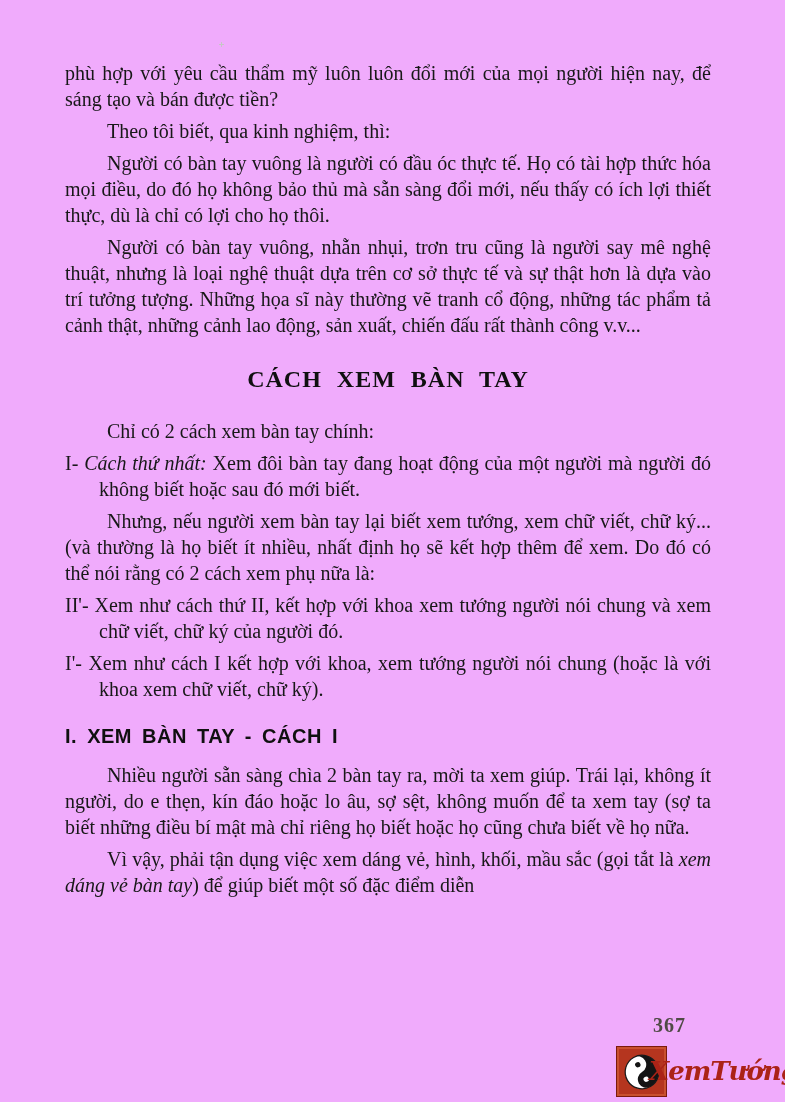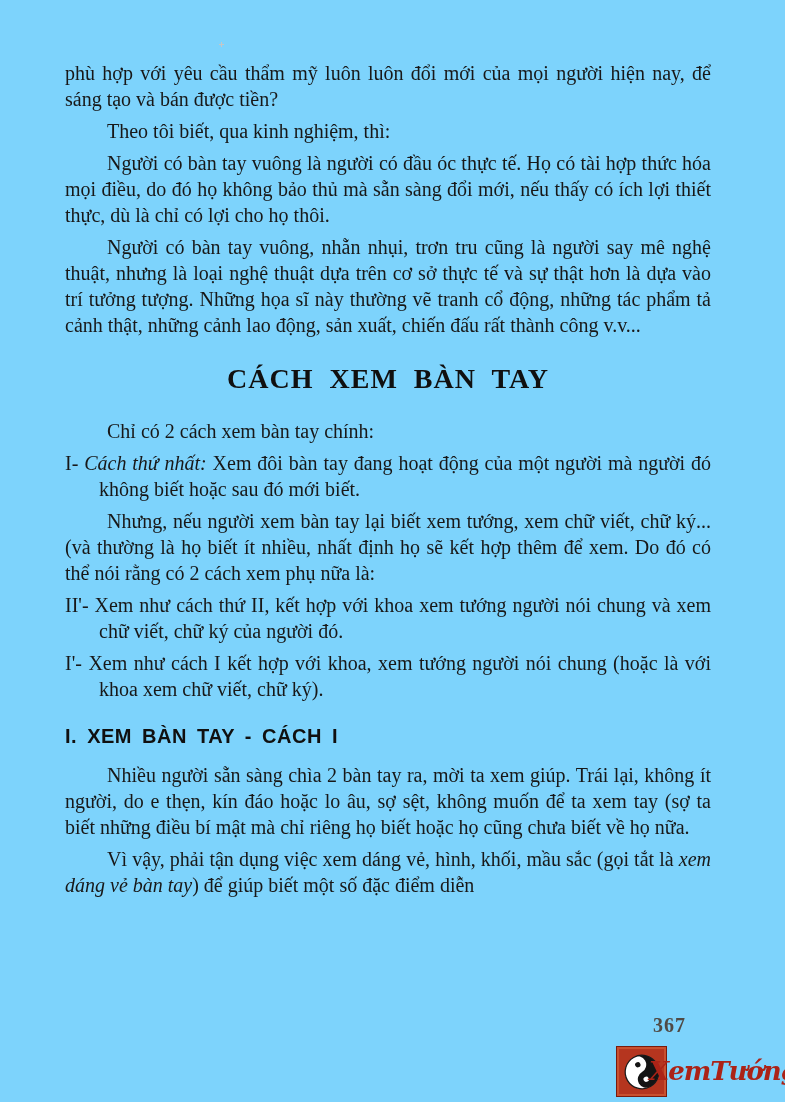--- a/index.html
+++ b/index.html
@@ -6,41 +6,41 @@
   html,body { width:785px; height:1102px; }
   body {
     background:#ffffff;
     font-family:"Liberation Serif","DejaVu Serif",serif;
     color:#181818;
     position:relative;
     overflow:hidden;
   }
   .page {
     position:absolute; inset:0;
-    background:#7dd3fc;
+    background:#f0abfc;
   }
   .scan-artifact {
     position:absolute; left:219px; top:44px;
     width:5px; height:1px; background:#c6c6c6;
   }
   .scan-artifact::after {
     content:""; position:absolute; left:2px; top:-2px;
     width:1px; height:5px; background:#c6c6c6;
   }
   .content {
     position:absolute;
     left:65px; top:60px; width:646px;
     font-size:20px; line-height:26px;
     text-align:justify;
   }
   .content p { margin:0 0 6px 0; }
   p.indent { text-indent:42px; }
   .chapter-heading {
     font-family:"Liberation Serif","DejaVu Serif",serif;
-    font-weight:bold; font-size:28px; line-height:30px;
+    font-weight:bold; font-size:24px; line-height:30px;
     text-align:center; text-indent:0;
     letter-spacing:1px; word-spacing:8px;
     margin:26px 0 24px 0;
     color:#101010;
   }
   .section-heading {
     font-family:"Liberation Sans","DejaVu Sans",sans-serif;
     font-weight:bold; font-size:20px; line-height:28px;
     text-align:left; text-indent:0;
     word-spacing:4px; letter-spacing:0.5px;

